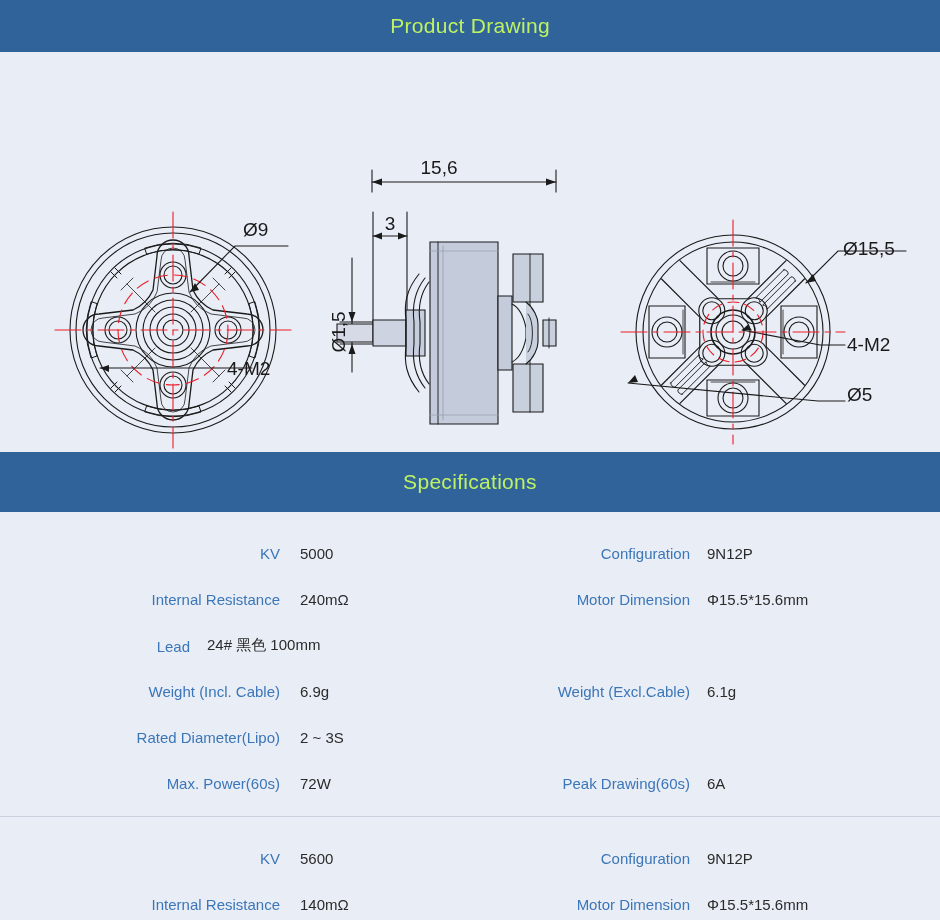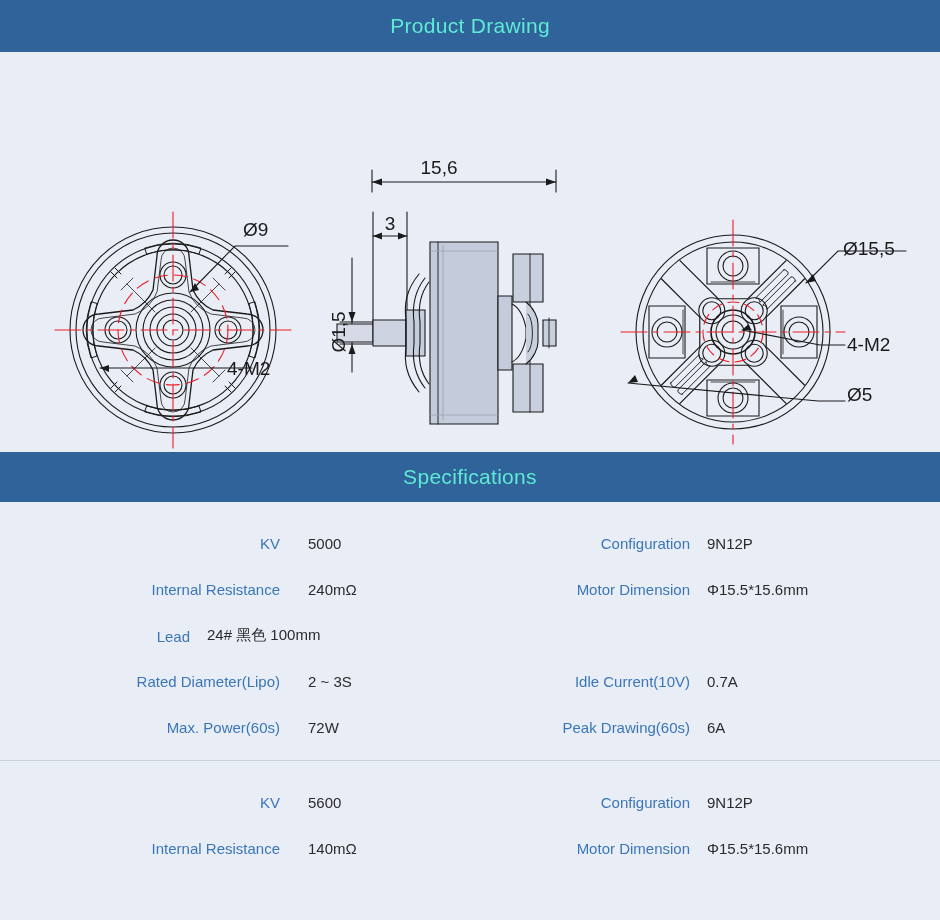--- a/index.html
+++ b/index.html
@@ -13,31 +13,31 @@
     font-family: "Liberation Sans", sans-serif;
     overflow: hidden;
     position: relative;
   }
   .page { width: 940px; height: 920px; position: relative; background: #e9edf6; }
 
   .banner {
     width: 940px;
     box-sizing: border-box;
     background: #2f6399;
-    color: #5eead4;
+    color: #bef264;
     text-align: center;
     font-size: 21px;
     font-weight: 400;
     letter-spacing: 0.3px;
     display: flex;
     align-items: center;
     justify-content: center;
   }
   .banner-drawing { height: 52px; }
-  .banner-specs { height: 50px; }
+  .banner-specs { height: 60px; }
 
   .drawing-area {
     position: relative;
     width: 940px;
     height: 400px;
     background: #e9edf6;
   }
   .drawing-area svg { display: block; }
 
   .specs-wrap { background: #e9edf6; padding-top: 0; }
@@ -54,21 +54,21 @@
     white-space: nowrap;
   }
   .cell-value {
     color: #2b2b2b;
     text-align: left;
     white-space: nowrap;
   }
   .col-left .cell-label { width: 200px; padding-right: 0; }
   .col-left { width: 500px; display: flex; }
   .col-left .cell-label { width: 200px; margin-left: 80px; }
-  .col-left .cell-value { width: 190px; margin-left: 28px; }
+  .col-left .cell-value { width: 190px; margin-left: 20px; }
   .col-right { width: 440px; display: flex; align-items: flex-end; }
   .col-right .cell-label { width: 190px; }
   .col-right .cell-value { width: 230px; margin-left: 17px; }
 
   .divider {
     height: 1px;
     background: #c9d0de;
     width: 940px;
     margin: 0;
   }
@@ -379,30 +379,36 @@
         </div>
       </div>
 
       <div class="spec-row">
         <div class="col-right">
           <div class="cell-label">Lead</div>
           <div class="cell-value">24# 黑色 100mm</div>
         </div>
       </div>
 
+      <div class="spec-row">
+        <div class="col-left">
+          <div class="cell-label">Weight (Incl. Cable)</div>
+          <div class="cell-value">6.9g</div>
+        </div>
+        <div class="col-right">
+          <div class="cell-label">Weight (Excl.Cable)</div>
+          <div class="cell-value">6.1g</div>
+        </div>
+      </div>
 
       <div class="spec-row">
         <div class="col-left">
           <div class="cell-label">Rated Diameter(Lipo)</div>
           <div class="cell-value">2 ~ 3S</div>
         </div>
-        <div class="col-right">
-          <div class="cell-label">Idle Current(10V)</div>
-          <div class="cell-value">0.7A</div>
-        </div>
       </div>
 
       <div class="spec-row">
         <div class="col-left">
           <div class="cell-label">Max. Power(60s)</div>
           <div class="cell-value">72W</div>
         </div>
         <div class="col-right">
           <div class="cell-label">Peak Drawing(60s)</div>
           <div class="cell-value">6A</div>

